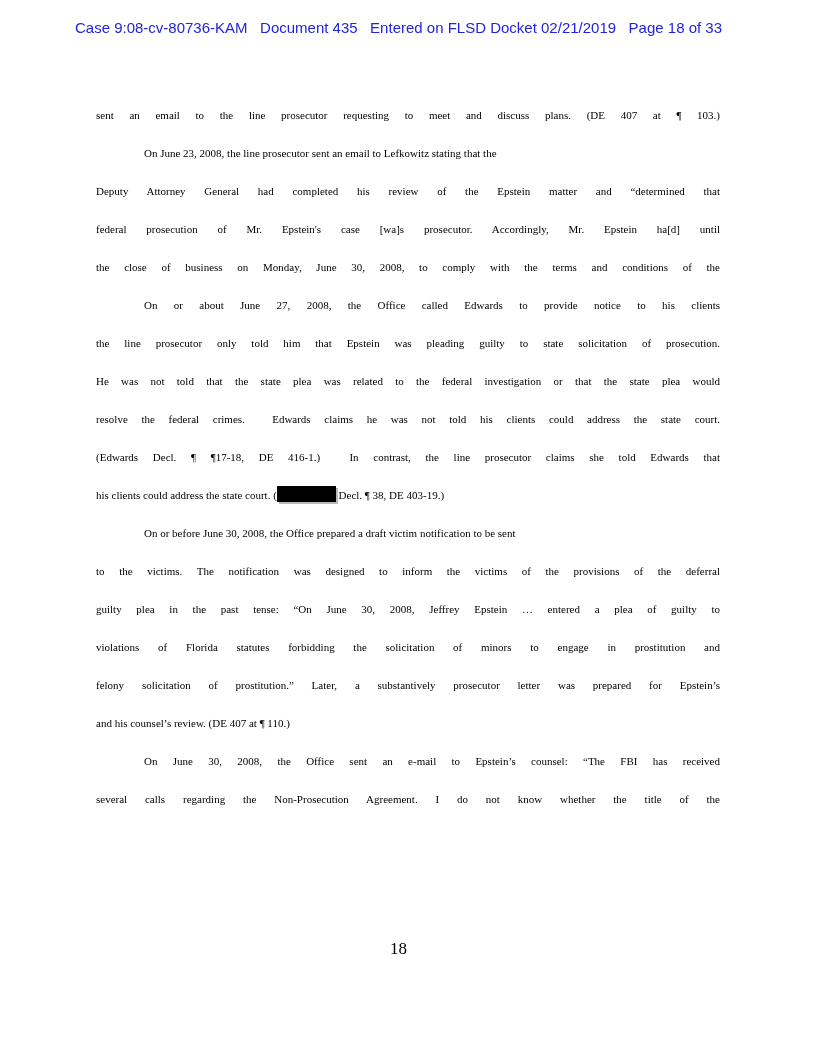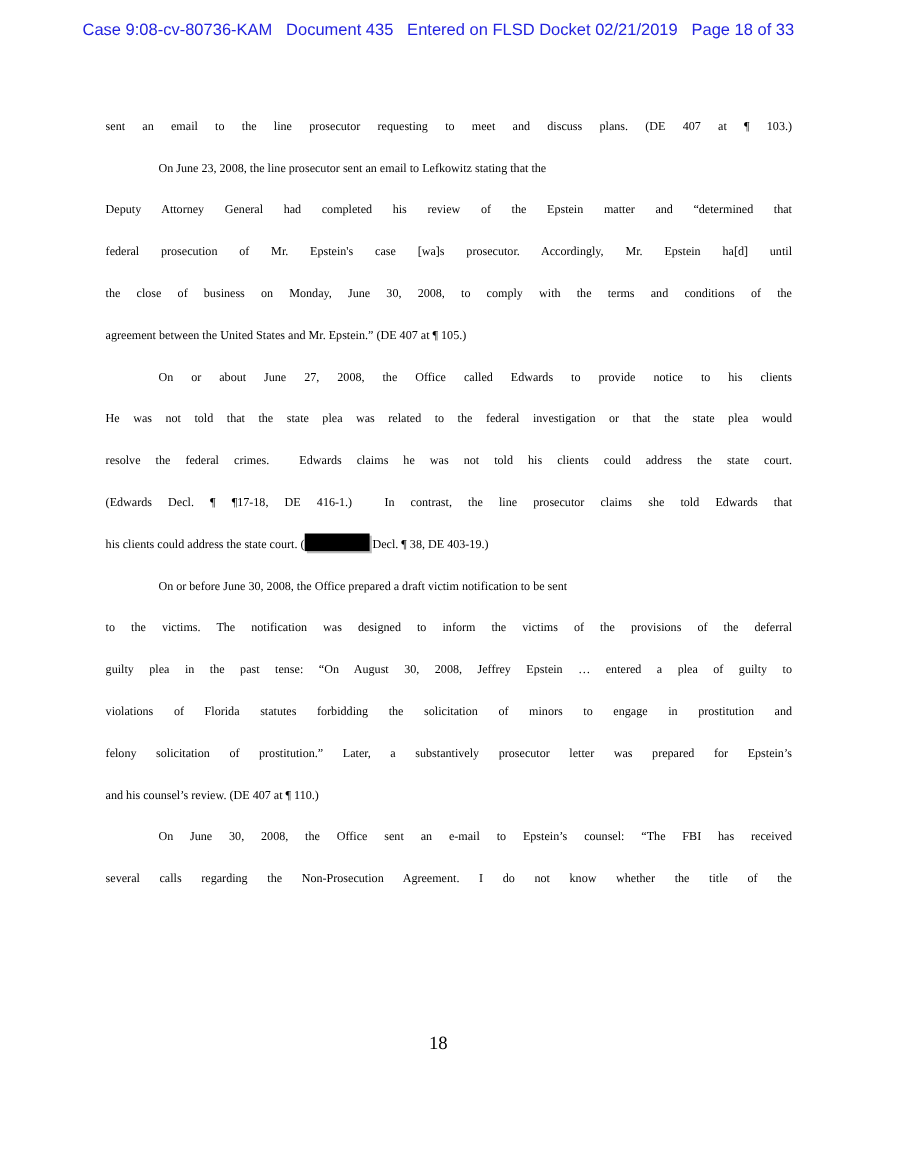--- a/index.html
+++ b/index.html
@@ -69,31 +69,31 @@
 <div class="page">
 
   <div class="docket-stamp" style="color: rgb(35, 35, 223);">Case 9:08-cv-80736-KAM   Document 435   Entered on FLSD Docket 02/21/2019   Page 18 of 33</div>
 
   <div class="doc-body">
     <div class="line jf">sent an email to the line prosecutor requesting to meet and discuss plans. (DE 407 at ¶ 103.)</div>
     <div class="line indent">On June 23, 2008, the line prosecutor sent an email to Lefkowitz stating that the</div>
     <div class="line jf">Deputy Attorney General had completed his review of the Epstein matter and “determined that</div>
     <div class="line jf">federal prosecution of Mr. Epstein's case [wa]s prosecutor. Accordingly, Mr. Epstein ha[d] until</div>
     <div class="line jf">the close of business on Monday, June 30, 2008, to comply with the terms and conditions of the</div>
-    <div class="line">agreement between the United States and Mr. Epstein.” (DE 407 at ¶ 105.)</div>
     <div class="line indent jf">On or about June 27, 2008, the Office called Edwards to provide notice to his clients</div>
+    <div class="line jf">the line prosecutor only told him that Epstein was pleading guilty to state solicitation of prosecution.</div>
     <div class="line jf">He was not told that the state plea was related to the federal investigation or that the state plea would</div>
     <div class="line jf">resolve the federal crimes.&nbsp; Edwards claims he was not told his clients could address the state court.</div>
     <div class="line jf">(Edwards Decl. ¶ ¶17-18, DE 416-1.)&nbsp; In contrast, the line prosecutor claims she told Edwards that</div>
     <div class="line">
       <span>his clients could address the state court. (</span><span class="redaction"></span><span> Decl. ¶ 38, DE 403-19.)</span>
     </div>
     <div class="line indent">On or before June 30, 2008, the Office prepared a draft victim notification to be sent</div>
     <div class="line jf">to the victims. The notification was designed to inform the victims of the provisions of the deferral</div>
-    <div class="line jf">guilty plea in the past tense: “On August 30, 2008, Jeffrey Epstein … entered a plea of guilty to</div>
+    <div class="line jf">guilty plea in the past tense: “On June 30, 2008, Jeffrey Epstein … entered a plea of guilty to</div>
     <div class="line jf">violations of Florida statutes forbidding the solicitation of minors to engage in prostitution and</div>
     <div class="line jf">felony solicitation of prostitution.” Later, a substantively prosecutor letter was prepared for Epstein’s</div>
     <div class="line">and his counsel’s review. (DE 407 at ¶ 110.)</div>
     <div class="line indent jf">On June 30, 2008, the Office sent an e-mail to Epstein’s counsel: “The FBI has received</div>
     <div class="line jf">several calls regarding the Non-Prosecution Agreement. I do not know whether the title of the</div>
   </div>
 
   <div class="page-number">18</div>
 
 </div>

